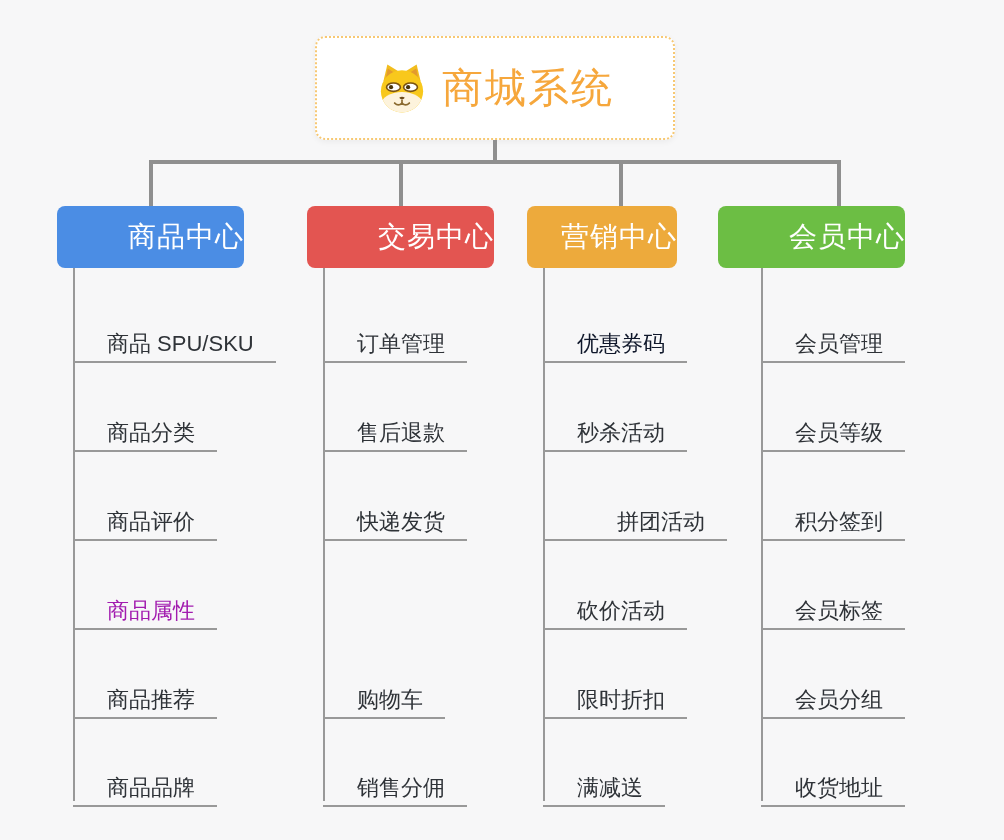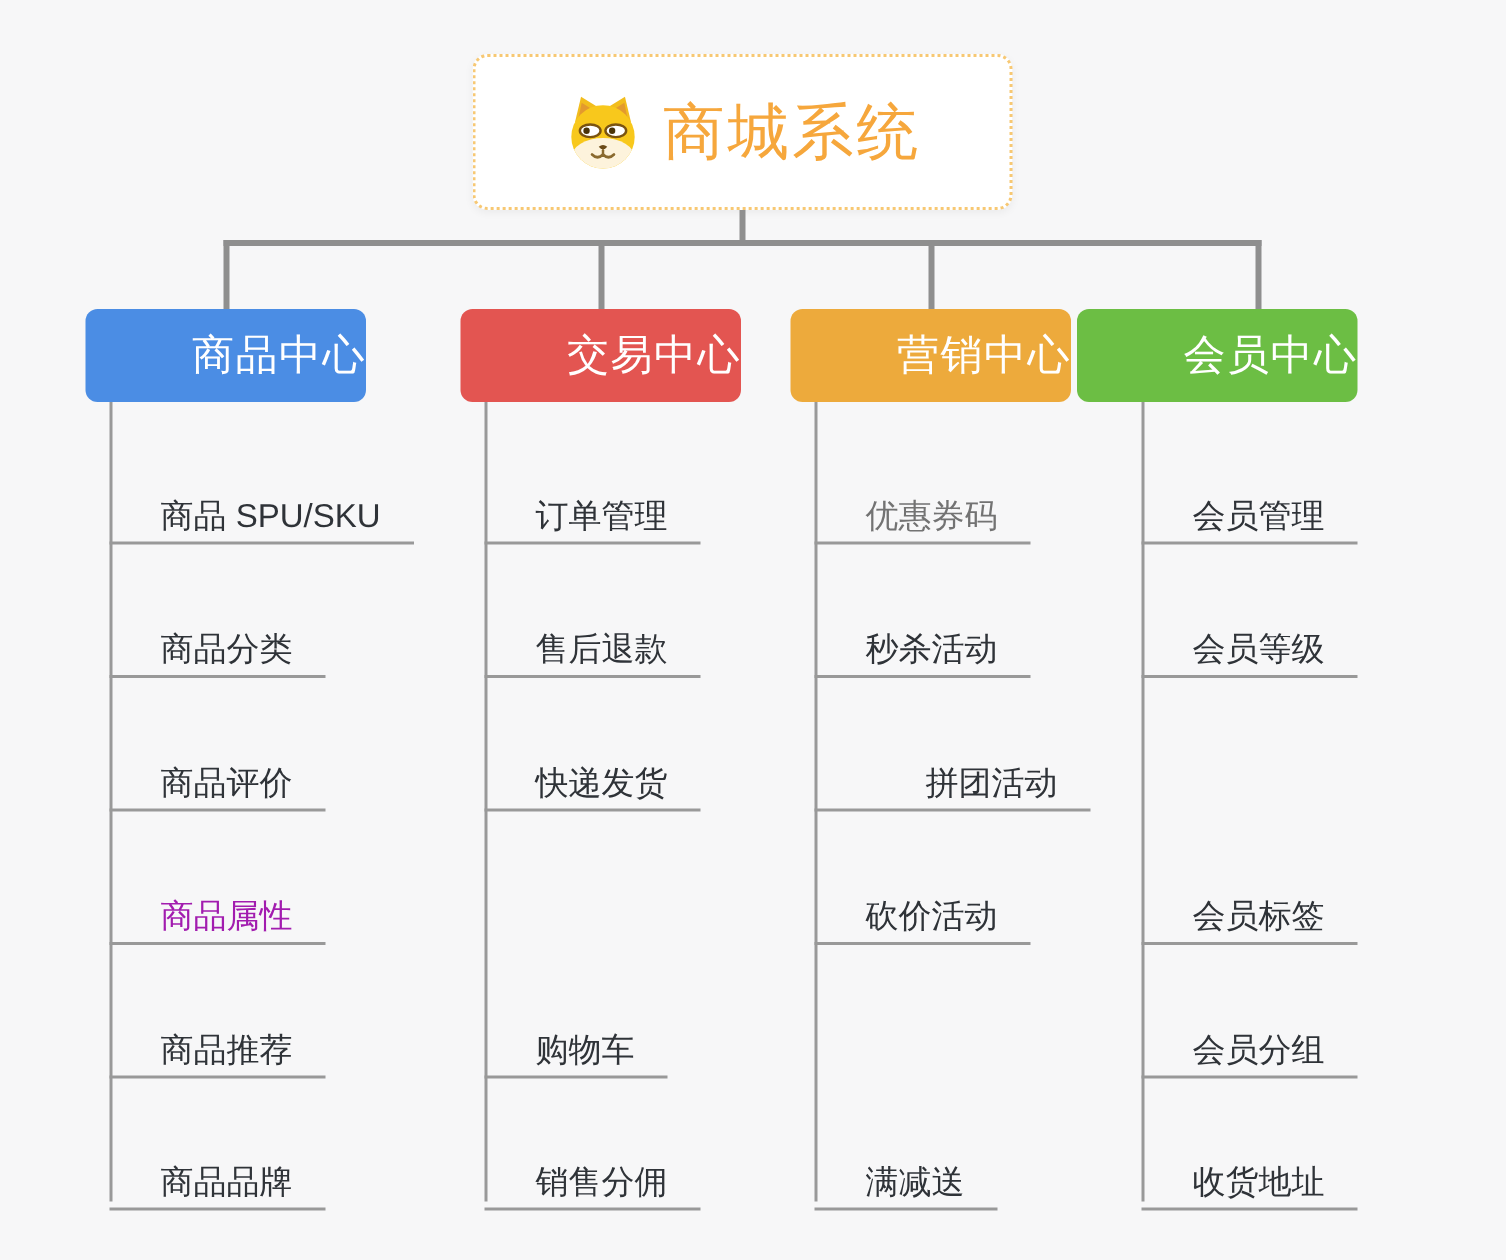--- a/index.html
+++ b/index.html
@@ -142,50 +142,56 @@
     <div class="leaf" style="left: 323px; top: 487px; border-bottom-color: rgb(153, 153, 153);">
       <span style="color: rgb(47, 51, 56);">快递发货</span>
     </div>
     <div class="leaf" style="left: 323px; top: 665px; border-bottom-color: rgb(153, 153, 153);">
       <span style="color: rgb(47, 51, 56);">购物车</span>
     </div>
     <div class="leaf" style="left: 323px; top: 753px; border-bottom-color: rgb(153, 153, 153);">
       <span style="color: rgb(47, 51, 56);">销售分佣</span>
     </div>
     <div class="line" style="left: 618.5px; top: 160px; width: 4px; height: 46px; background: rgb(143, 143, 143);"></div>
-    <div class="cat-node" style="left: 527px; width: 187px; background: rgb(237, 170, 60);">
+    <div class="cat-node" style="left: 527px; width: 150px; background: rgb(237, 170, 60);">
       <span class="cat-label">营销中心</span>
     </div>
     <div class="line" style="left: 543px; top: 268px; width: 2px; height: 533px; background: rgb(153, 153, 153);"></div>
     <div class="leaf" style="left: 543px; top: 309px; border-bottom-color: rgb(153, 153, 153);">
-      <span style="color: #737373; margin-top: 10px;">优惠券码</span>
+      <span style="color: #0f172a; margin-top: 10px;">优惠券码</span>
     </div>
     <div class="leaf" style="left: 543px; top: 398px; border-bottom-color: rgb(153, 153, 153);">
       <span style="color: rgb(47, 51, 56);">秒杀活动</span>
     </div>
     <div class="leaf" style="left: 543px; top: 487px; border-bottom-color: rgb(153, 153, 153);">
       <span style="color: rgb(47, 51, 56); margin-left: 40px;">拼团活动</span>
     </div>
     <div class="leaf" style="left: 543px; top: 576px; border-bottom-color: rgb(153, 153, 153);">
       <span style="color: rgb(47, 51, 56);">砍价活动</span>
+    </div>
+    <div class="leaf" style="left: 543px; top: 665px; border-bottom-color: rgb(153, 153, 153);">
+      <span style="color: rgb(47, 51, 56);">限时折扣</span>
     </div>
     <div class="leaf" style="left: 543px; top: 753px; border-bottom-color: rgb(153, 153, 153);">
       <span style="color: rgb(47, 51, 56);">满减送</span>
     </div>
     <div class="line" style="left: 836.5px; top: 160px; width: 4px; height: 46px; background: rgb(143, 143, 143);"></div>
     <div class="cat-node" style="left: 718px; width: 187px; background: rgb(108, 190, 68);">
       <span class="cat-label">会员中心</span>
     </div>
     <div class="line" style="left: 761px; top: 268px; width: 2px; height: 533px; background: rgb(153, 153, 153);"></div>
     <div class="leaf" style="left: 761px; top: 309px; border-bottom-color: rgb(153, 153, 153);">
       <span style="color: rgb(47, 51, 56);">会员管理</span>
     </div>
     <div class="leaf" style="left: 761px; top: 398px; border-bottom-color: rgb(153, 153, 153);">
       <span style="color: rgb(47, 51, 56); font-family: Liberation Serif, serif;">会员等级</span>
     </div>
+    <div class="leaf" style="left: 761px; top: 487px; border-bottom-color: rgb(153, 153, 153);">
+      <span style="color: rgb(47, 51, 56);">积分签到</span>
+    </div>
     <div class="leaf" style="left: 761px; top: 576px; border-bottom-color: rgb(153, 153, 153);">
       <span style="color: rgb(47, 51, 56);">会员标签</span>
     </div>
     <div class="leaf" style="left: 761px; top: 665px; border-bottom-color: rgb(153, 153, 153);">
       <span style="color: rgb(47, 51, 56);">会员分组</span>
     </div>
     <div class="leaf" style="left: 761px; top: 753px; border-bottom-color: rgb(153, 153, 153);">
       <span style="color: rgb(47, 51, 56);">收货地址</span>
     </div>
   </div>

